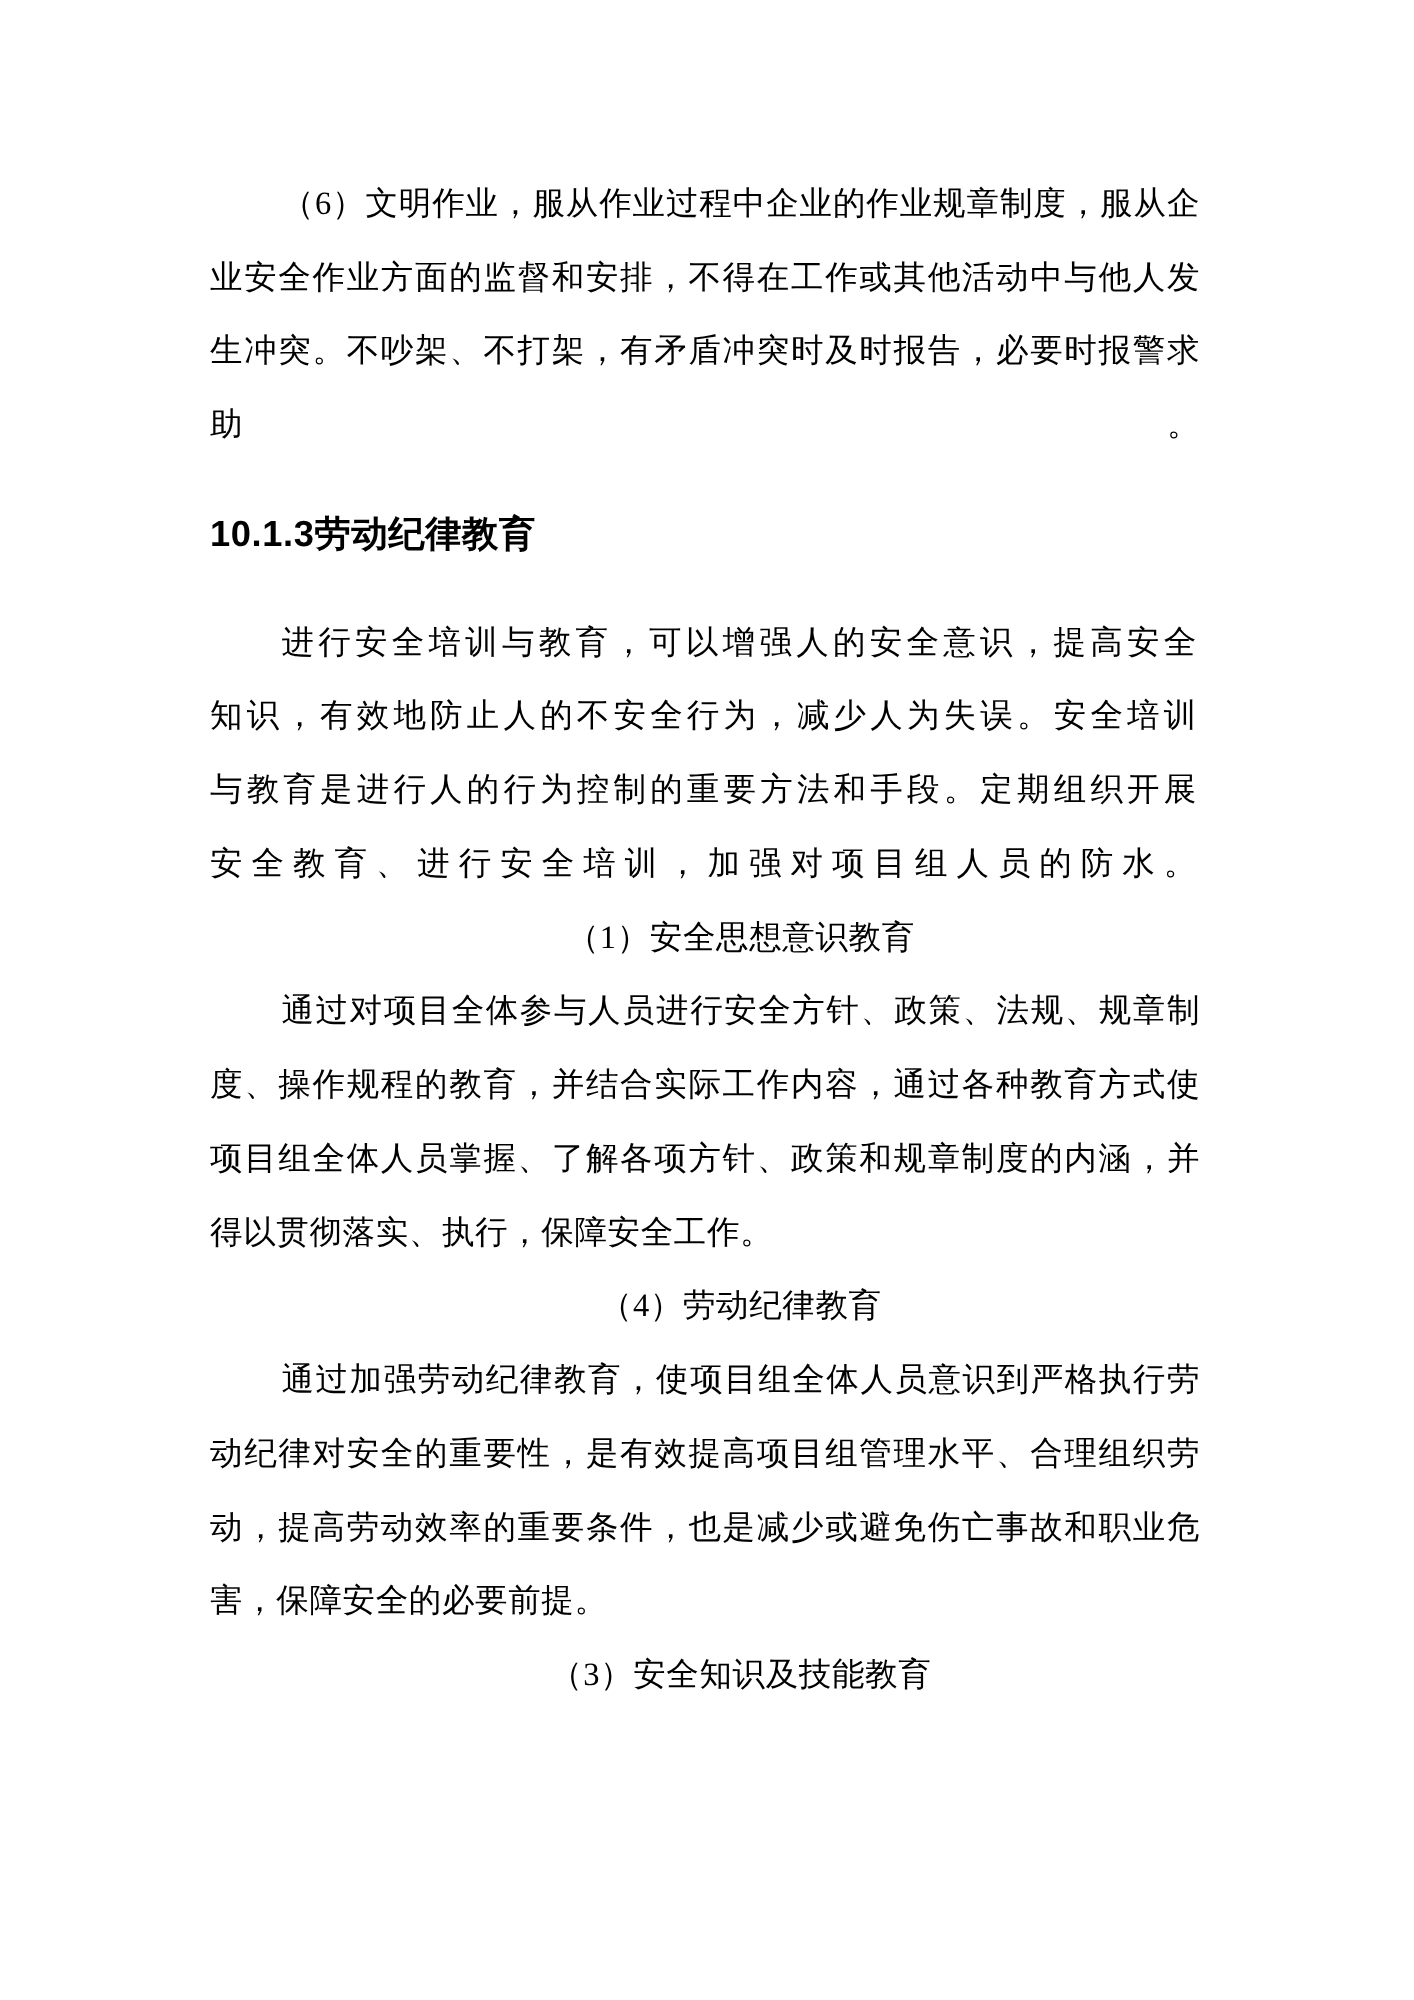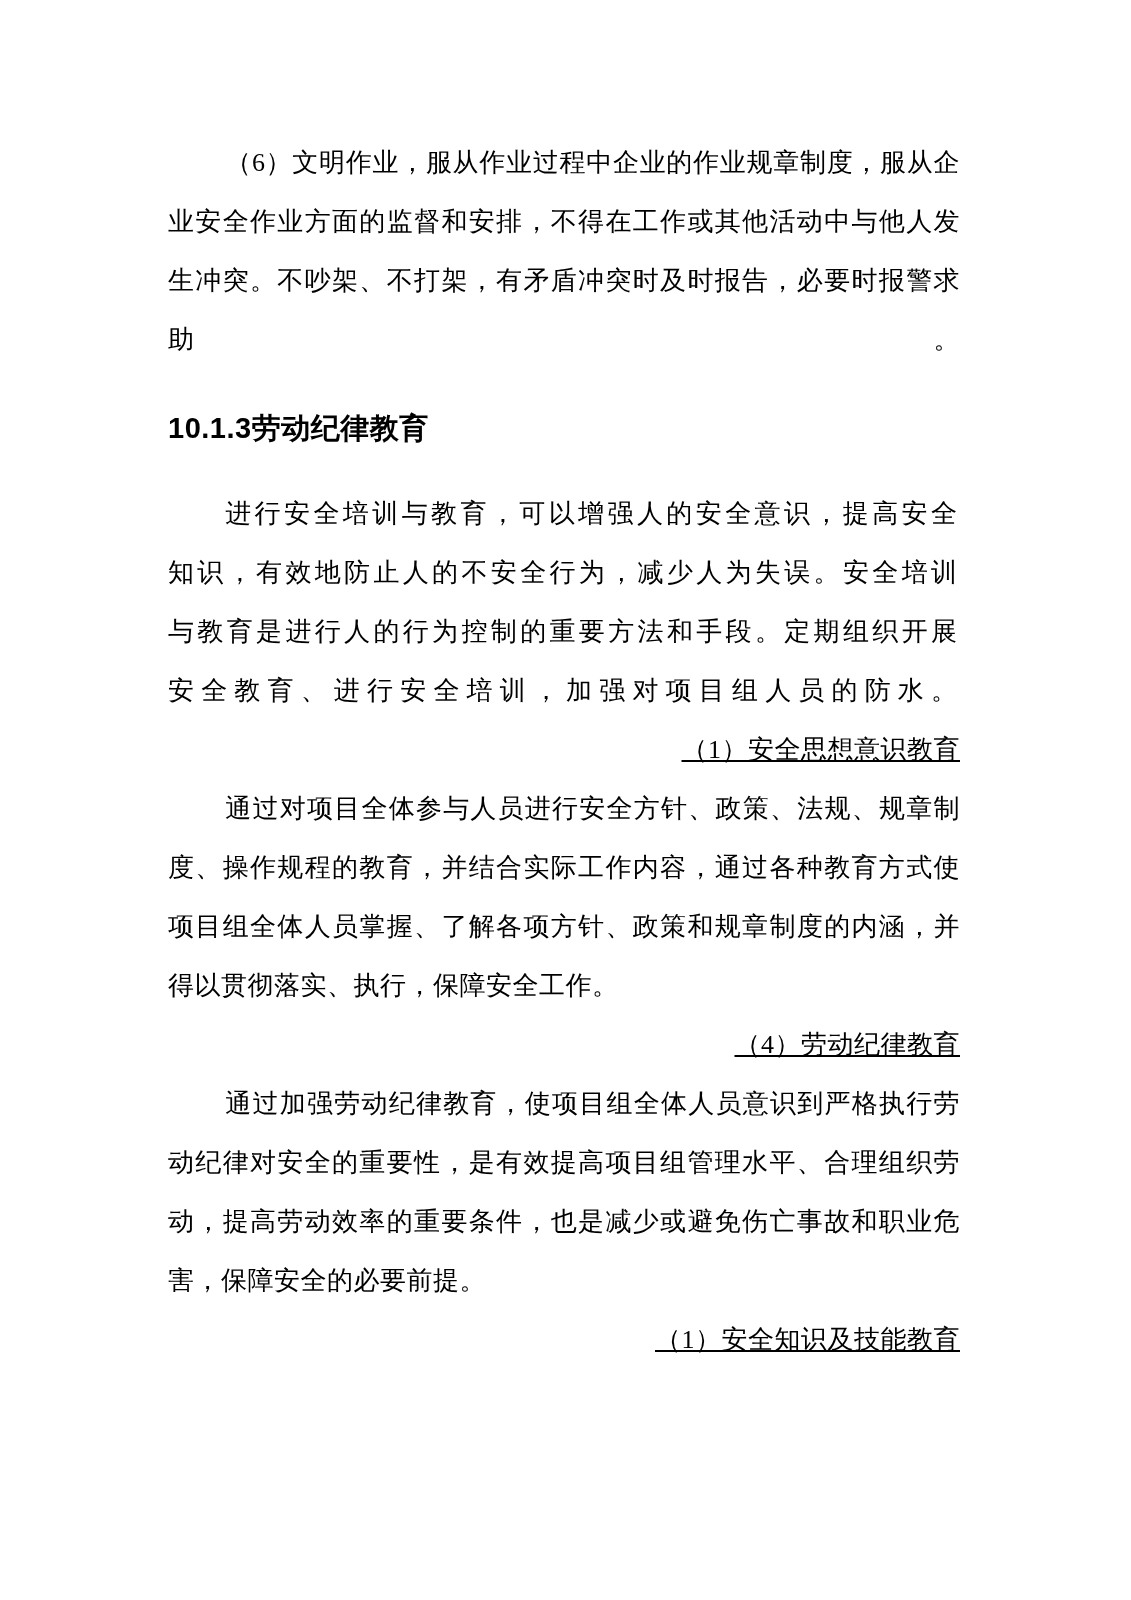--- a/index.html
+++ b/index.html
@@ -31,23 +31,22 @@
     word-break: break-all;
     letter-spacing: 0.5px;
   }
   .para.justify-last {
     text-align-last: justify;
   }
   .para.stretched {
     letter-spacing: 3px;
   }
   .para.subheading {
-    text-align: right;
+    text-align: center;
     text-align-last: auto;
-    text-decoration: underline;
   }
   .section-heading {
     margin: 30px 0 26px 0;
     font-size: 29px;
     line-height: 59px;
     font-weight: bold;
     font-family: "Liberation Sans", "DejaVu Sans", sans-serif;
     letter-spacing: 0.5px;
   }
   .section-heading .num {
@@ -78,19 +77,19 @@
     <p class="para stretched justify-last">进行安全培训与教育，可以增强人的安全意识，提高安全知识，有效地防止人的不安全行为，减少人为失误。安全培训与教育是进行人的行为控制的重要方法和手段。定期组织开展安全教育、进行安全培训，加强对项目组人员的防水。</p>
 
     <p class="para subheading">（1）安全思想意识教育</p>
 
     <p class="para">通过对项目全体参与人员进行安全方针、政策、法规、规章制度、操作规程的教育，并结合实际工作内容，通过各种教育方式使项目组全体人员掌握、了解各项方针、政策和规章制度的内涵，并得以贯彻落实、执行，保障安全工作。</p>
 
     <p class="para subheading">（4）劳动纪律教育</p>
 
     <p class="para">通过加强劳动纪律教育，使项目组全体人员意识到严格执行劳动纪律对安全的重要性，是有效提高项目组管理水平、合理组织劳动，提高劳动效率的重要条件，也是减少或避免伤亡事故和职业危害，保障安全的必要前提。</p>
 
-    <p class="para subheading">（1）安全知识及技能教育</p>
+    <p class="para subheading">（3）安全知识及技能教育</p>
 
 
   </div>
 
   <div class="page-number">75</div>
 </div>
 
 </body></html>

